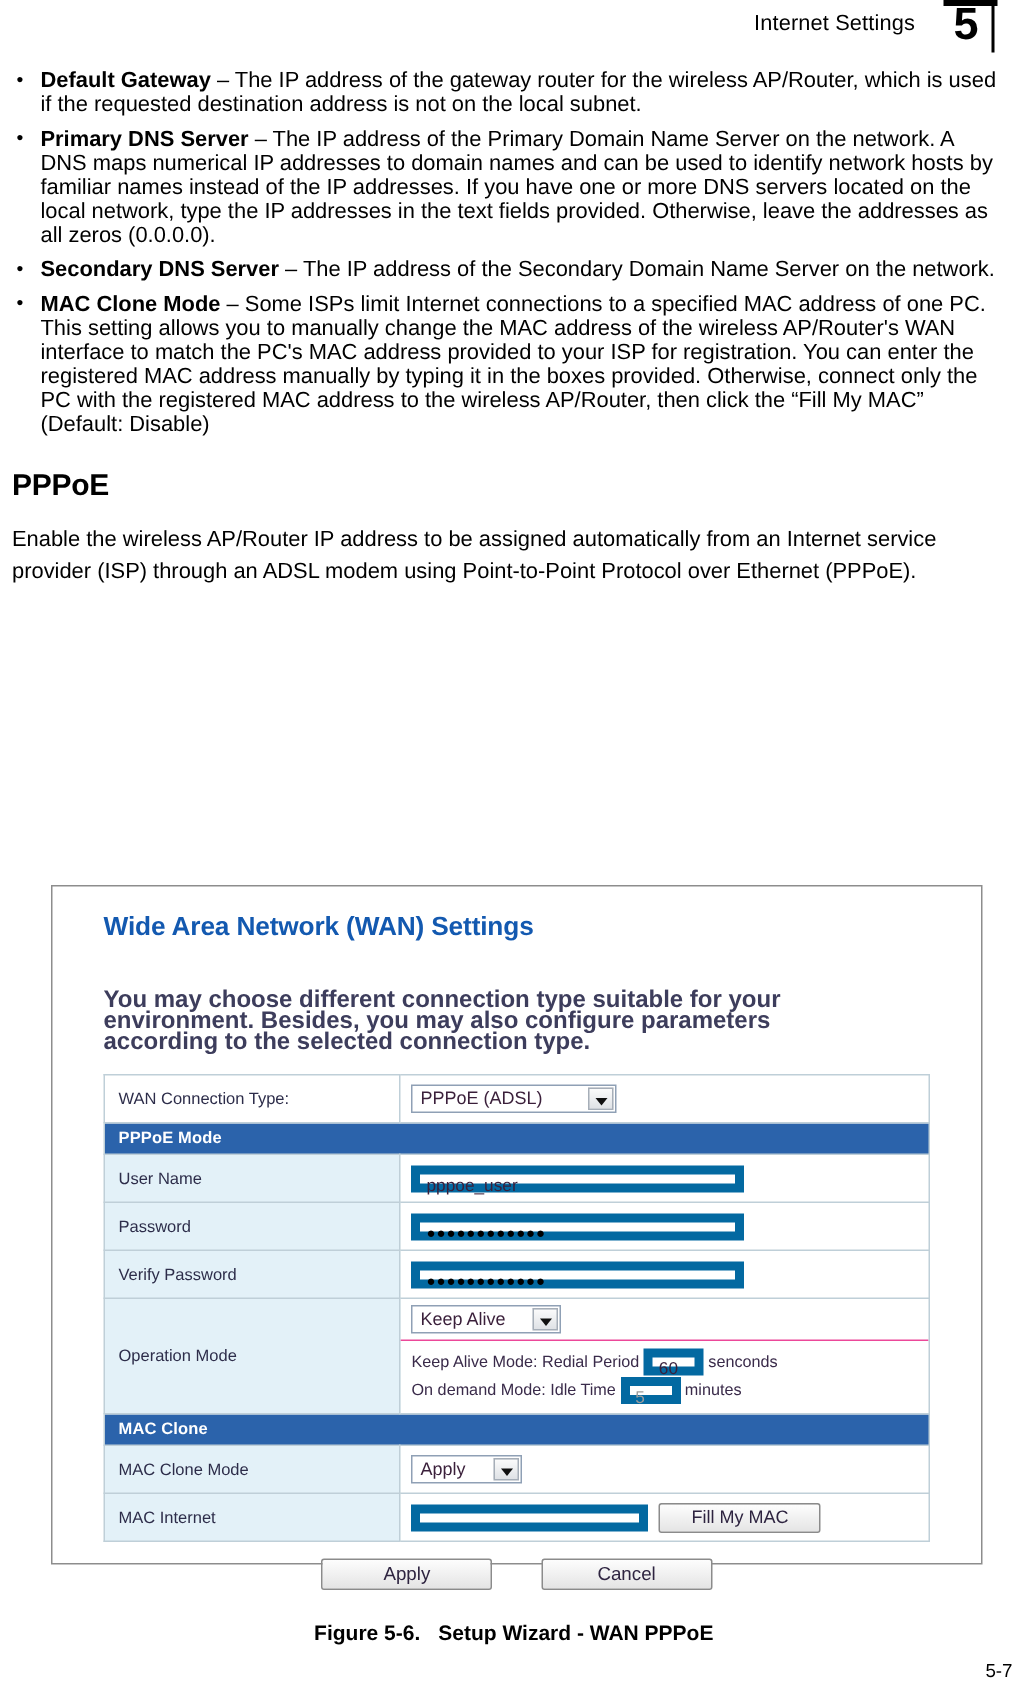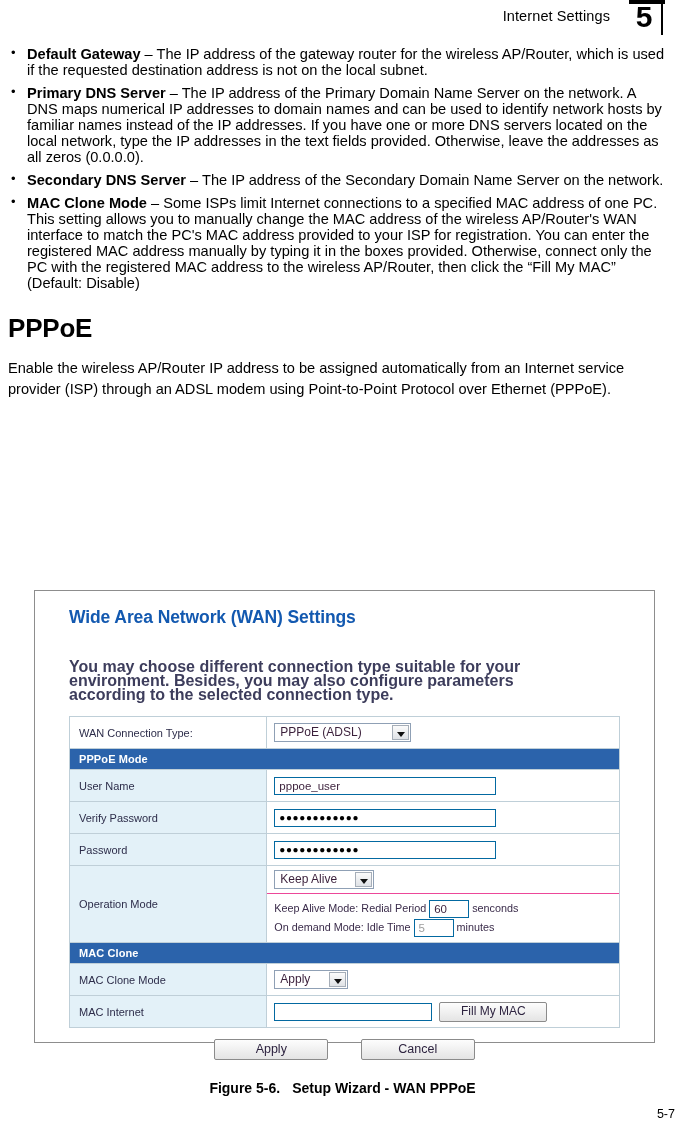--- a/index.html
+++ b/index.html
@@ -91,21 +91,21 @@
     position: absolute;
     left: 3px;
     top: -1px;
     font-size: 13px;
   }
   .term {
     font-weight: bold;
   }
 
   h2.section-head {
-    font-size: 26px;
+    font-size: 20px;
     font-weight: bold;
     margin: 22px 0 14px 0;
     letter-spacing: -0.2px;
   }
   p.para {
     font-size: 14.6px;
     line-height: 21px;
     margin: 0;
   }
 
@@ -179,21 +179,21 @@
     background: #ffffff !important;
     color: #2d2d4a;
   }
 
   
   .txt {
     display: inline-block;
     box-sizing: border-box;
     height: 18px;
     line-height: 16px;
-    border: 1px solid #0369a1;
+    border: 6px solid #0369a1;
     background: #ffffff;
     color: #3a1f3a;
     font-family: "Liberation Sans", sans-serif;
     font-size: 11.5px;
     padding: 0 4px;
     vertical-align: middle;
   }
   .txt.wide  { width: 222px; }
   .txt.small { width: 40px; text-align: left; }
   .txt.mac   { width: 158px; }
@@ -357,28 +357,28 @@
           </tr>
 
           <tr>
             <td class="lbl-cell">User Name</td>
             <td class="val-cell">
               <span class="txt wide">pppoe_user</span>
             </td>
           </tr>
 
           <tr>
+            <td class="lbl-cell">Password</td>
+            <td class="val-cell">
+              <span class="txt wide dots">●●●●●●●●●●●●</span>
+            </td>
+          </tr>
+
+          <tr>
             <td class="lbl-cell">Verify Password</td>
-            <td class="val-cell">
-              <span class="txt wide dots">●●●●●●●●●●●●</span>
-            </td>
-          </tr>
-
-          <tr>
-            <td class="lbl-cell">Password</td>
             <td class="val-cell">
               <span class="txt wide dots">●●●●●●●●●●●●</span>
             </td>
           </tr>
 
           <tr>
             <td class="lbl-cell">Operation Mode</td>
             <td style="padding:0">
               <div class="op-top">
                 <span class="sel w-op"><span>Keep Alive</span><span class="arrowbox"></span></span>

